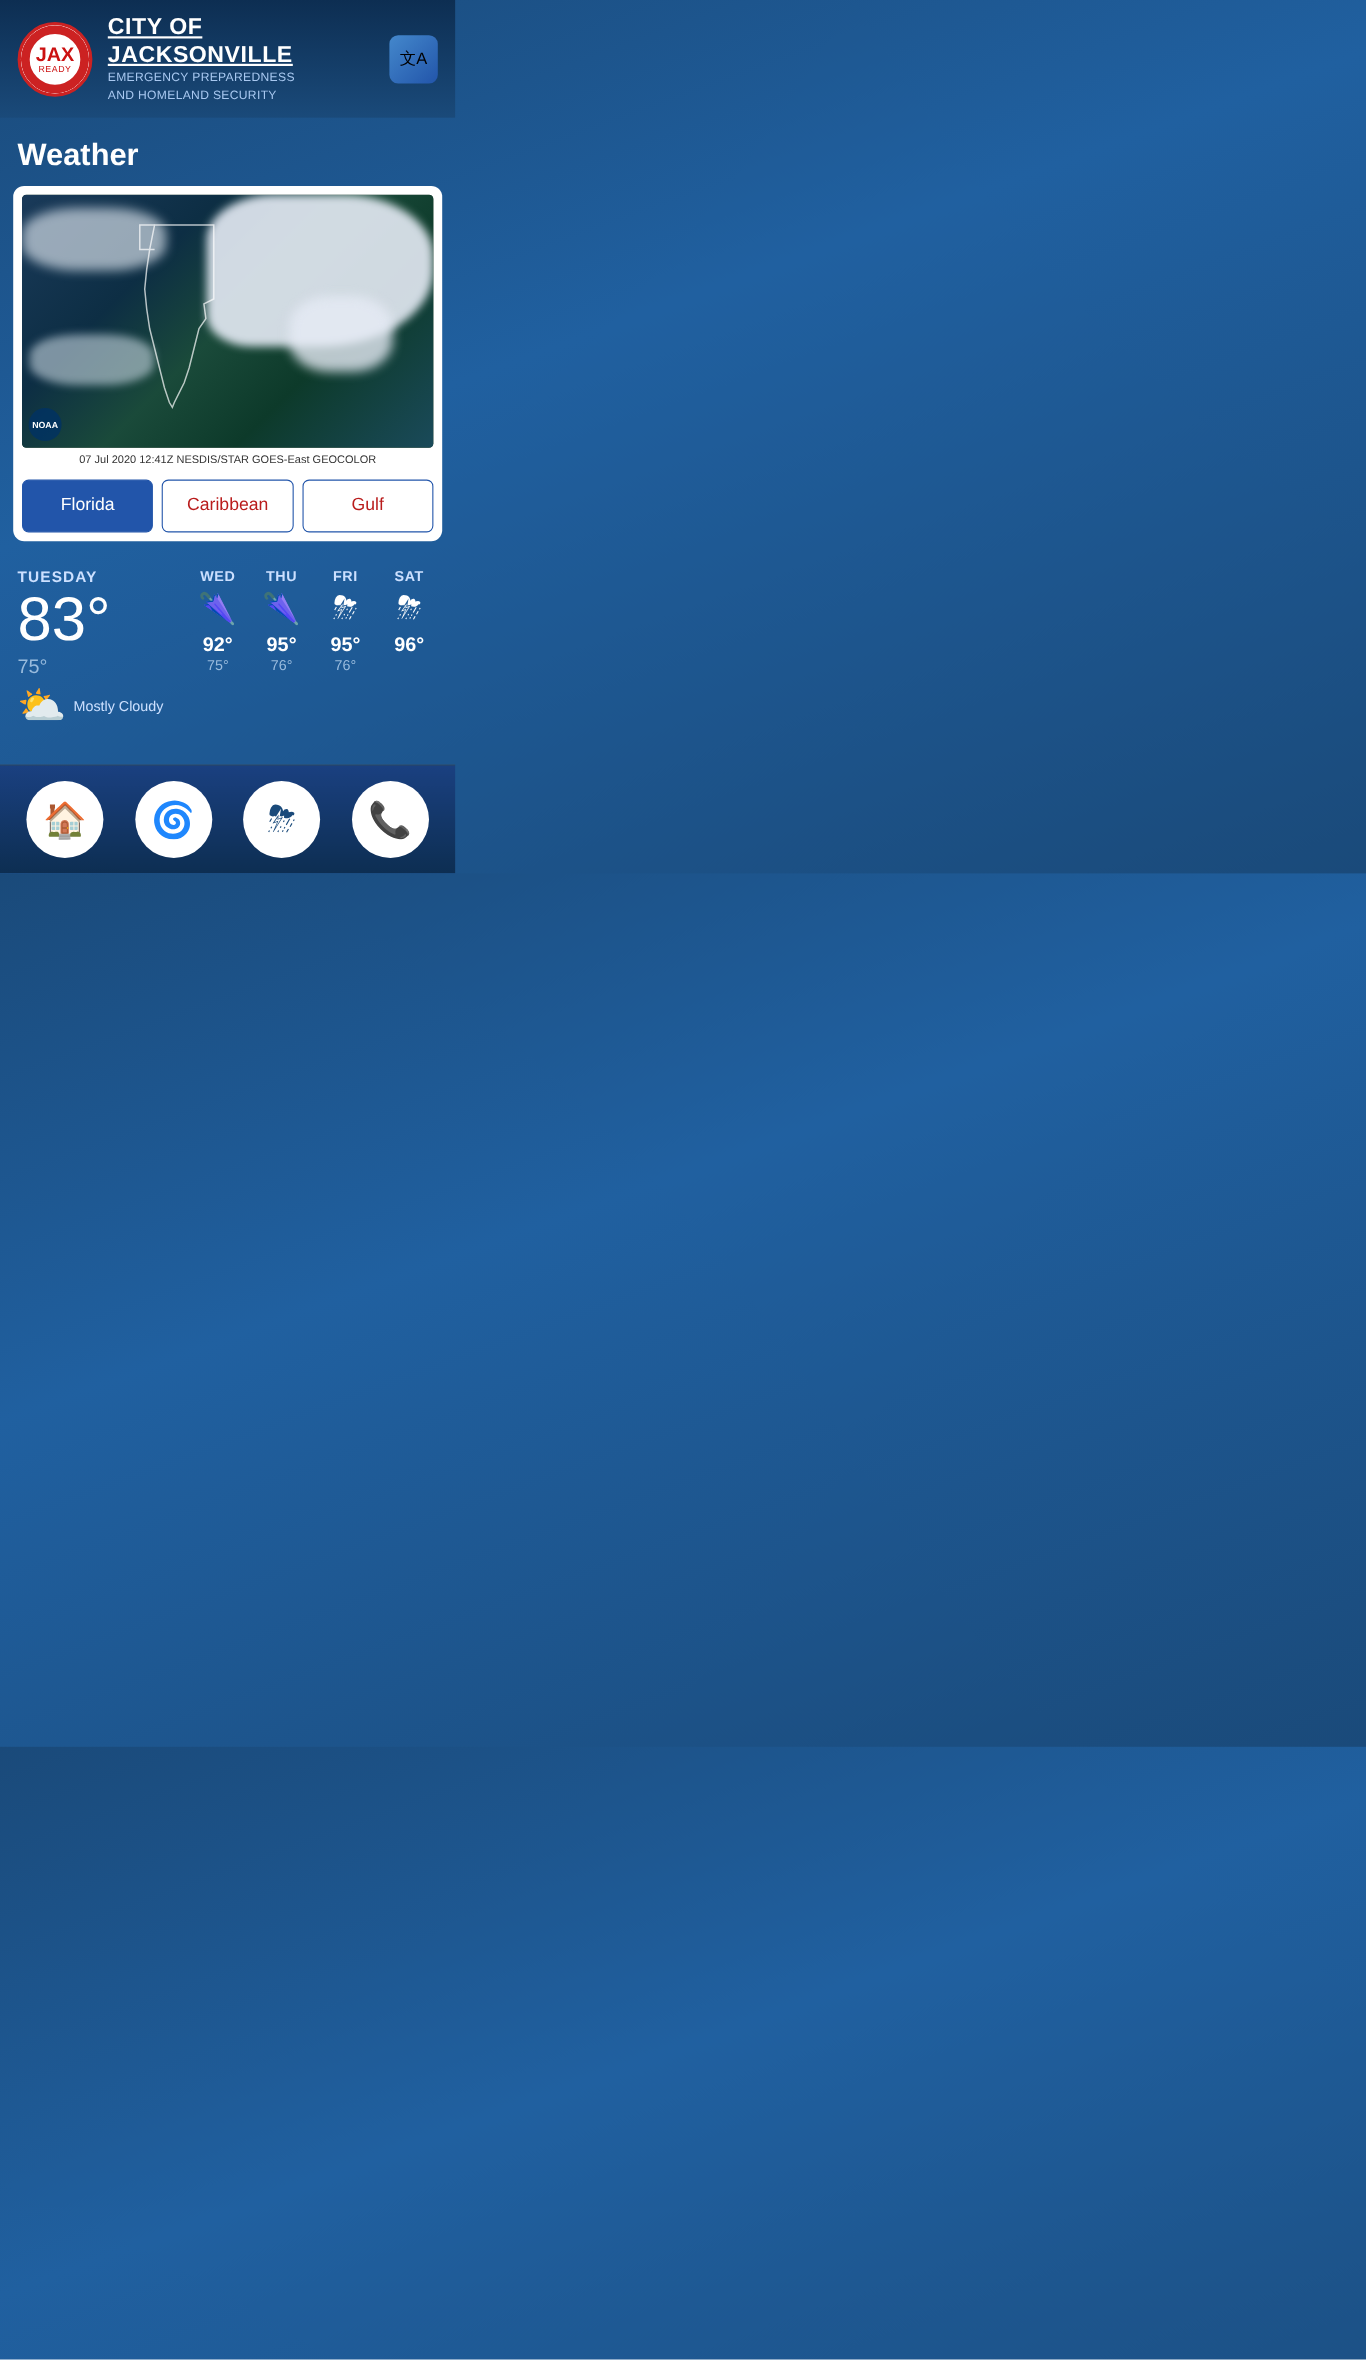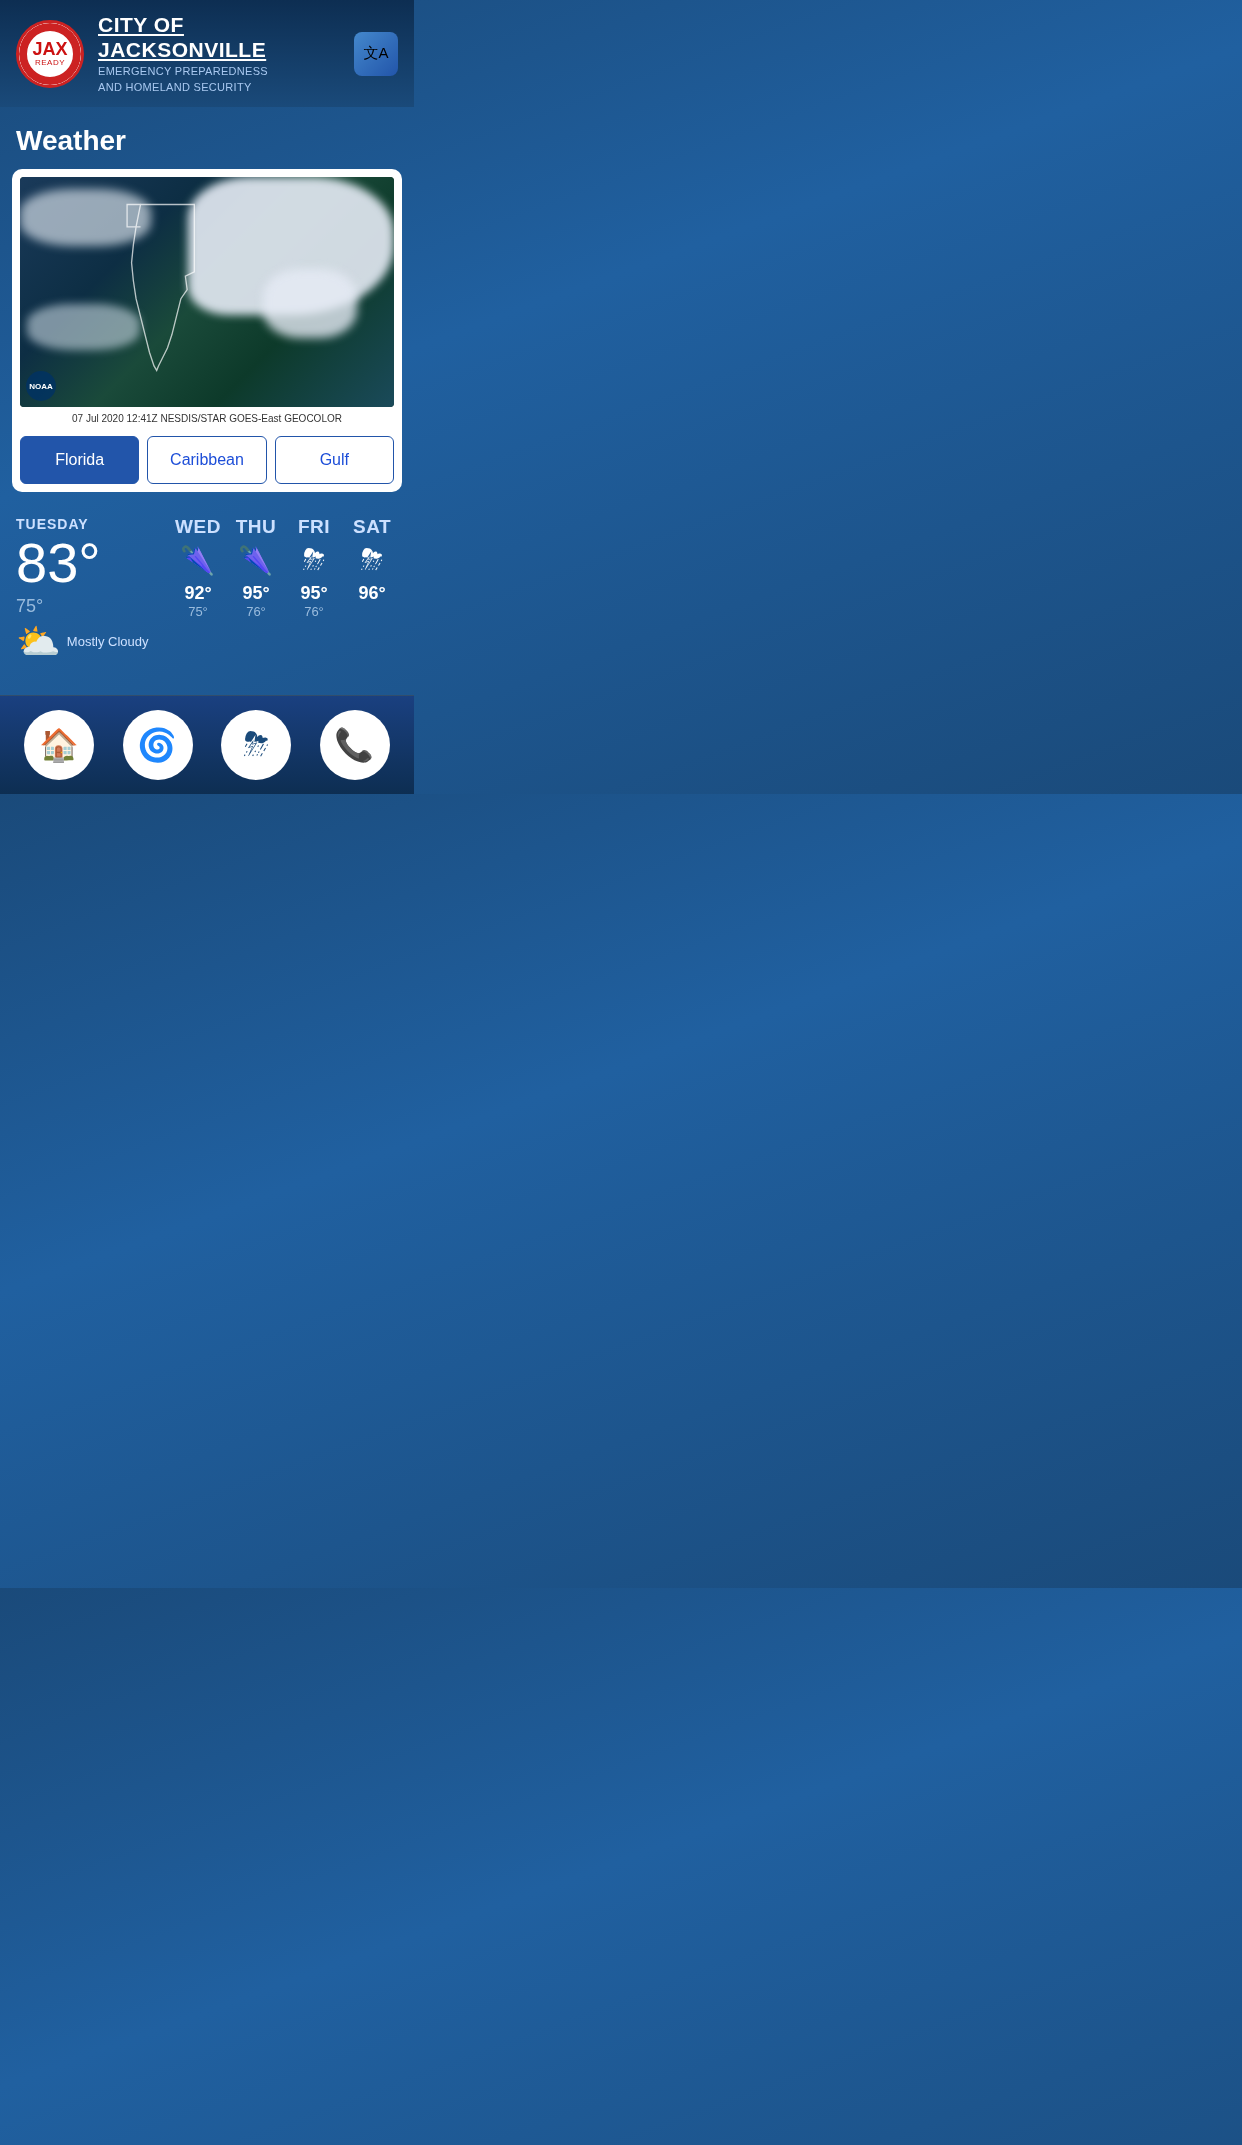--- a/index.html
+++ b/index.html
@@ -190,21 +190,21 @@
       cursor: pointer;
       border: 1.5px solid #2255aa;
     }
     .map-btn.active {
       background: #2255aa;
       color: white;
       border-color: #2255aa;
     }
     .map-btn.inactive {
       background: white;
-      color: #1d4ed8;
+      color: #b91c1c;
     }
 
     
     .weather-section {
       padding: 24px 16px 16px;
     }
     .weather-row {
       display: flex;
       align-items: flex-start;
     }
@@ -252,21 +252,21 @@
       align-items: flex-start;
       padding-top: 0;
     }
     .forecast-day {
       display: flex;
       flex-direction: column;
       align-items: center;
       min-width: 52px;
     }
     .forecast-day-label {
-      font-size: 19px;
+      font-size: 13px;
       font-weight: 600;
       color: #cce0ff;
       letter-spacing: 0.5px;
       text-transform: uppercase;
       margin-bottom: 6px;
     }
     .forecast-icon {
       font-size: 28px;
       margin-bottom: 6px;
     }

